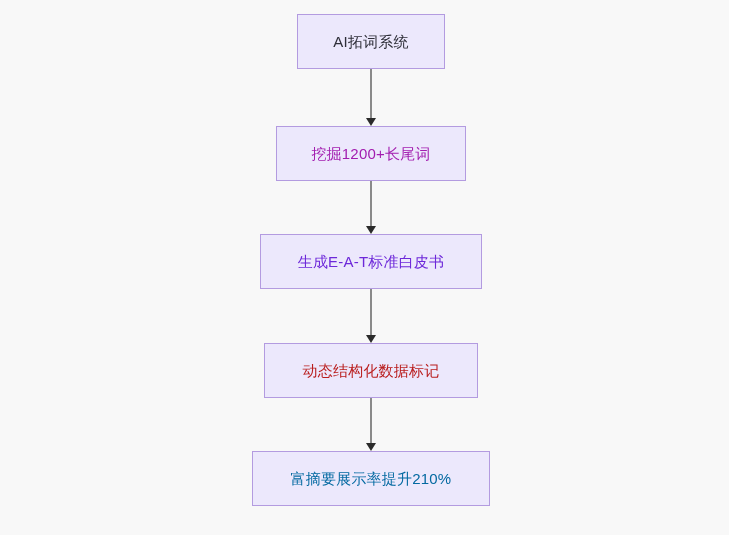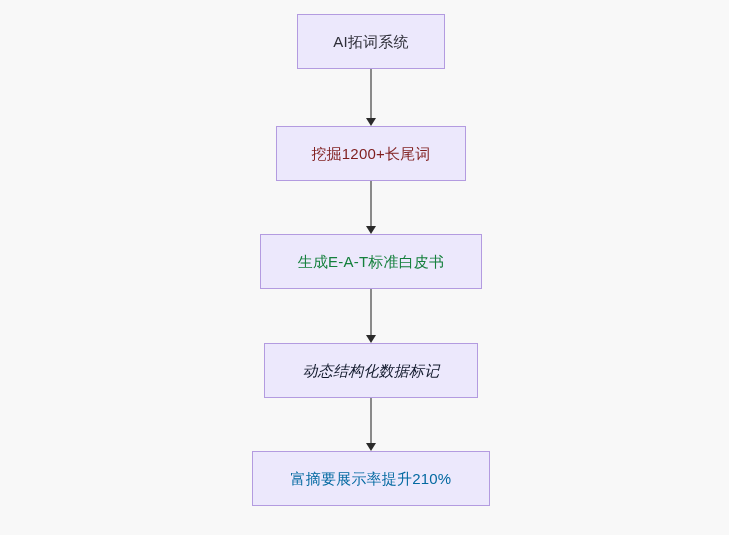--- a/index.html
+++ b/index.html
@@ -79,24 +79,24 @@
       <div class="edge-head" style="border-top-color: rgb(43, 43, 43);"></div>
     </div>
     <div class="edge" style="left: 371px; top: 398px; height: 53px;">
       <div class="edge-line" style="height: 45px; background: rgb(138, 138, 138);"></div>
       <div class="edge-head" style="border-top-color: rgb(43, 43, 43);"></div>
     </div>
     <div class="node" style="left: 371px; top: 14px; width: 148px; height: 55px; background: rgb(236, 232, 252); border-color: rgb(179, 155, 224);">
       <span class="node-label" style="color: rgb(46, 46, 56);">AI拓词系统</span>
     </div>
     <div class="node" style="left: 371px; top: 126px; width: 190px; height: 55px; background: rgb(236, 232, 252); border-color: rgb(179, 155, 224);">
-      <span class="node-label" style="color: #7f1d1d;">挖掘1200+长尾词</span>
+      <span class="node-label" style="color: #a21caf;">挖掘1200+长尾词</span>
     </div>
     <div class="node" style="left: 371px; top: 234px; width: 222px; height: 55px; background: rgb(236, 232, 252); border-color: rgb(179, 155, 224);">
-      <span class="node-label" style="color: #15803d;">生成E-A-T标准白皮书</span>
+      <span class="node-label" style="color: #6d28d9;">生成E-A-T标准白皮书</span>
     </div>
     <div class="node" style="left: 371px; top: 343px; width: 214px; height: 55px; background: rgb(236, 232, 252); border-color: rgb(179, 155, 224);">
-      <span class="node-label" style="color: #0f172a; font-style: italic;">动态结构化数据标记</span>
+      <span class="node-label" style="color: #b91c1c;">动态结构化数据标记</span>
     </div>
     <div class="node" style="left: 371px; top: 451px; width: 238px; height: 55px; background: rgb(236, 232, 252); border-color: rgb(179, 155, 224);">
       <span class="node-label" style="color: #0369a1;">富摘要展示率提升210%</span>
     </div>
   </div>
 
 </body></html>

